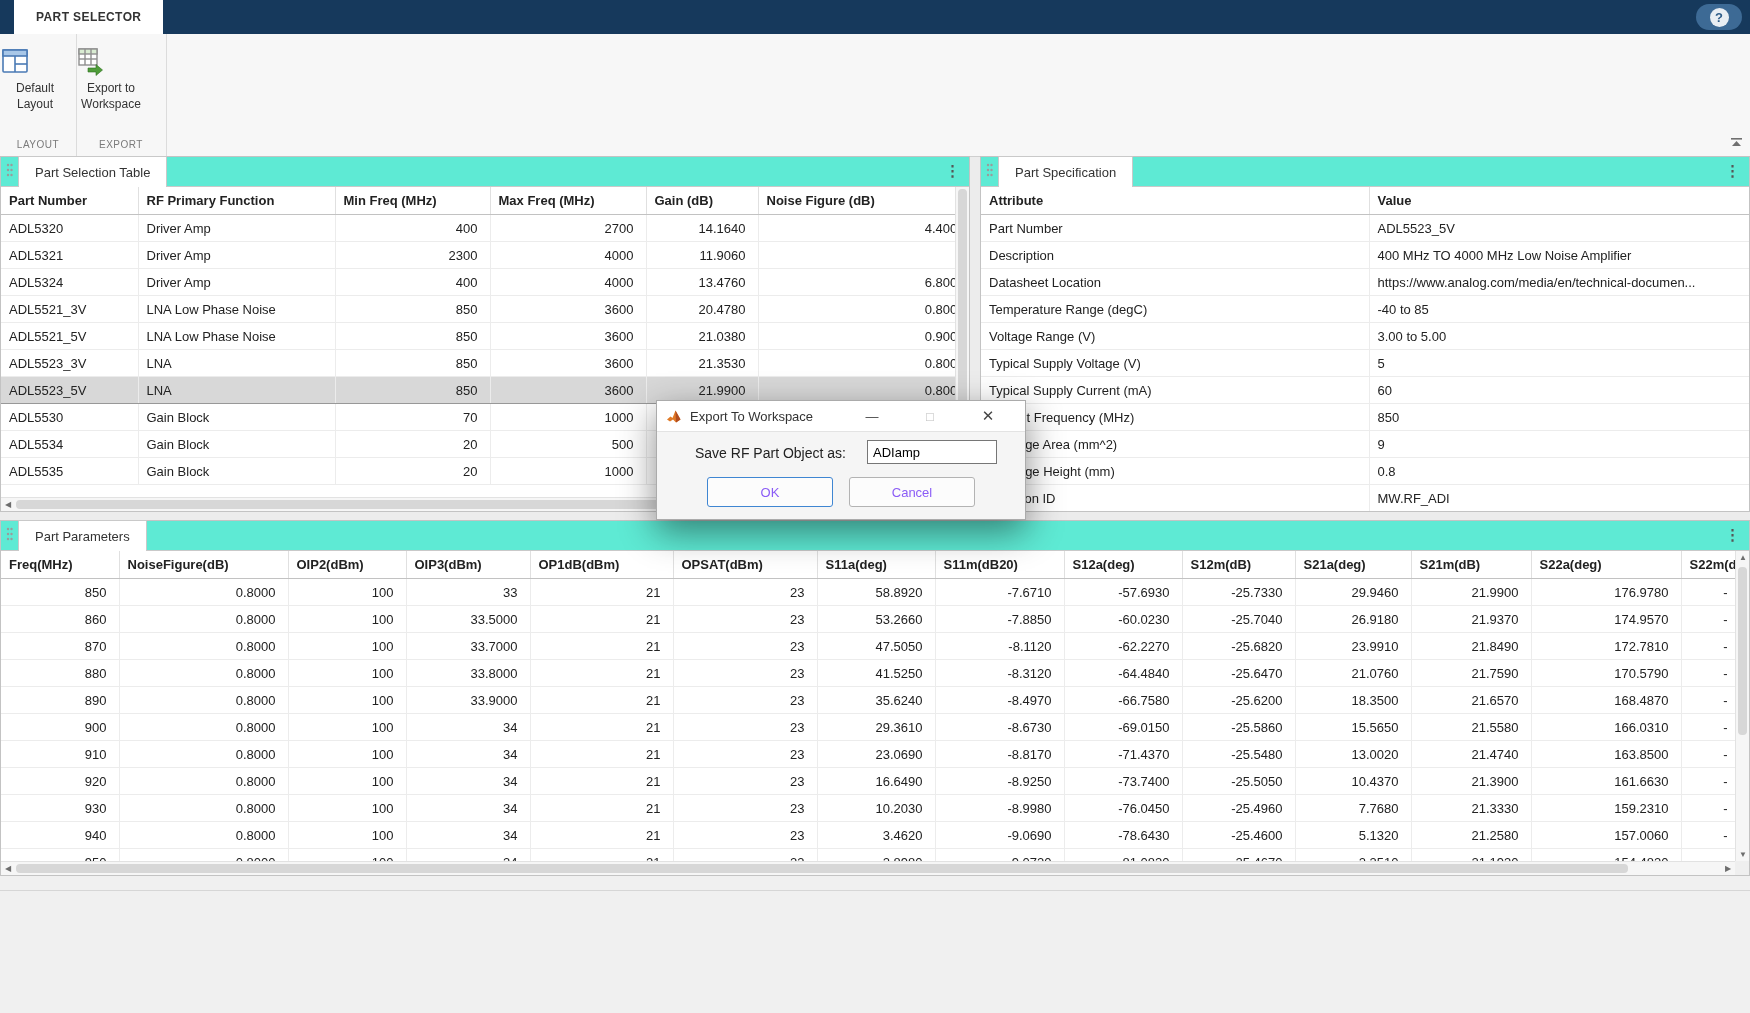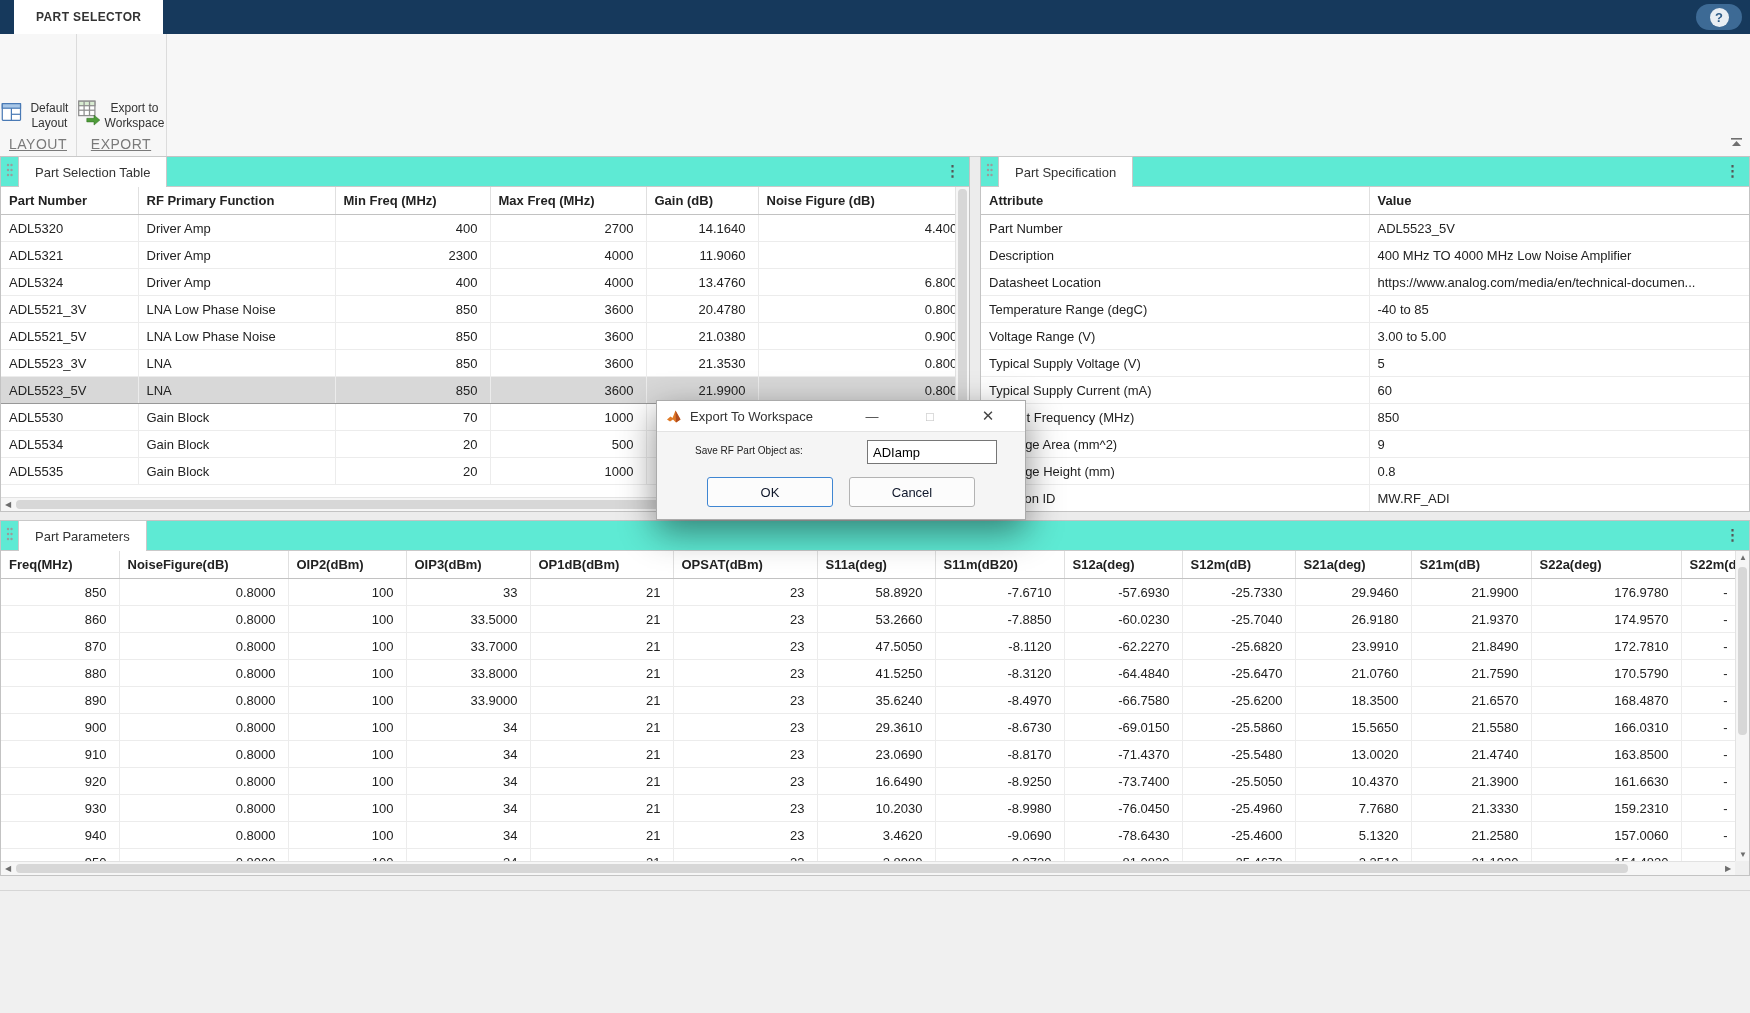--- a/index.html
+++ b/index.html
@@ -12,24 +12,24 @@
   .header{position:absolute;top:0;left:0;right:0;height:34px;background:#16395c;}
   .app-tab{position:absolute;left:14px;top:0;height:34px;background:#fff;display:flex;align-items:center;
     padding:0 22px;font-size:12px;font-weight:700;letter-spacing:.4px;color:#333;}
   .help-btn{position:absolute;right:8px;top:4px;width:46px;height:26px;border-radius:13px;background:#3d6a95;
     display:flex;align-items:center;justify-content:center;cursor:pointer;}
   .help-circle{width:19px;height:19px;border-radius:50%;background:#e9eef3;color:#2e5c88;font-weight:700;
     font-size:13px;display:flex;align-items:center;justify-content:center;}
   
   .toolstrip{position:absolute;top:34px;left:0;right:0;height:122px;background:#f7f7f7;border-bottom:1px solid #cfcfcf;}
   .ts-section{position:absolute;top:0;bottom:0;display:flex;flex-direction:column;border-right:1px solid #dcdcdc;}
-  .ts-btn{flex:1;display:flex;align-items:flex-end;padding-top:12px;cursor:pointer;}
+  .ts-btn{flex:1;display:flex;flex-direction:column;align-items:flex-start;padding-top:12px;cursor:pointer;}
   .ts-icon{margin-bottom:5px;}
   .ts-label{font-size:12px;color:#333;text-align:center;line-height:1.3;width:70px;}
-  .ts-sec-label{height:24px;display:flex;align-items:center;justify-content:center;font-size:14px;color:#7a7a7a;letter-spacing:.5px;text-decoration:underline;}
+  .ts-sec-label{height:24px;display:flex;align-items:center;justify-content:center;font-size:10px;color:#7a7a7a;letter-spacing:.5px;}
   .collapse-btn{position:absolute;right:7px;bottom:5px;cursor:pointer;}
   
   .panel{position:absolute;background:#fff;border:1px solid #c3c3c3;box-sizing:border-box;}
   #panel-selection{left:0;top:156px;width:970px;height:356px;}
   #panel-spec{left:980px;top:156px;width:770px;height:356px;}
   #panel-params{left:0;top:520px;width:1750px;height:356px;}
   .tabstrip{height:30px;background:#5eead4;border-bottom:1px solid #c9c9c9;display:flex;align-items:flex-end;position:relative;box-sizing:border-box;}
   .grip{margin:0 5px 8px 5px;}
   .tab{height:30px;background:#fff;border:1px solid #c9c9c9;border-bottom:none;display:flex;align-items:center;
     padding:0 16px;font-size:13px;color:#333;position:relative;top:1px;cursor:pointer;}
@@ -63,25 +63,25 @@
   
   .dialog{position:absolute;left:656px;top:400px;width:368px;height:118px;background:#f5f5f5;
     border:1px solid #ababab;box-shadow:0 12px 34px rgba(0,0,0,.45);z-index:50;}
   .dlg-title{position:relative;height:30px;background:#fff;border-bottom:1px solid #e3e3e3;display:flex;align-items:center;padding:0 9px;}
   .dlg-title-text{margin-left:8px;font-size:13px;color:#333;}
   .dlg-winbtn{position:absolute;top:0;width:30px;height:30px;display:flex;align-items:center;justify-content:center;
     font-size:13px;color:#444;cursor:pointer;}
   .dlg-min{left:200px;}
   .dlg-max{left:258px;color:#bdbdbd;}
   .dlg-close{left:316px;font-size:15px;}
-  .dlg-label{position:absolute;left:38px;top:44px;font-size:10px;color:#222;text-align:center;}
+  .dlg-label{position:absolute;left:38px;top:44px;font-size:14px;color:#222;text-align:center;}
   .dlg-input{position:absolute;left:210px;top:39px;width:118px;height:22px;border:1px solid #767676;background:#fff;
     font-family:"Liberation Sans",sans-serif;font-size:13px;padding:0 5px;}
   .btn{position:absolute;top:76px;width:126px;height:30px;background:#fcfcfc;border:1px solid #b3b3b3;border-radius:3px;
-    font-size:13px;color:#0f172a;display:flex;align-items:center;justify-content:center;cursor:pointer;box-sizing:border-box;}
+    font-size:13px;color:#8b5cf6;display:flex;align-items:center;justify-content:center;cursor:pointer;box-sizing:border-box;}
   .btn-ok{left:50px;border-color:#3f86d2;}
   .btn-cancel{left:192px;}
   
   .footer{position:absolute;top:876px;left:0;right:0;bottom:0;background:#f0f0f0;}
   .footer-line{position:absolute;top:14px;left:0;right:0;height:1px;background:#d6d6d6;}
 </style>
 </head>
 <body>
 
 <div class="header">

